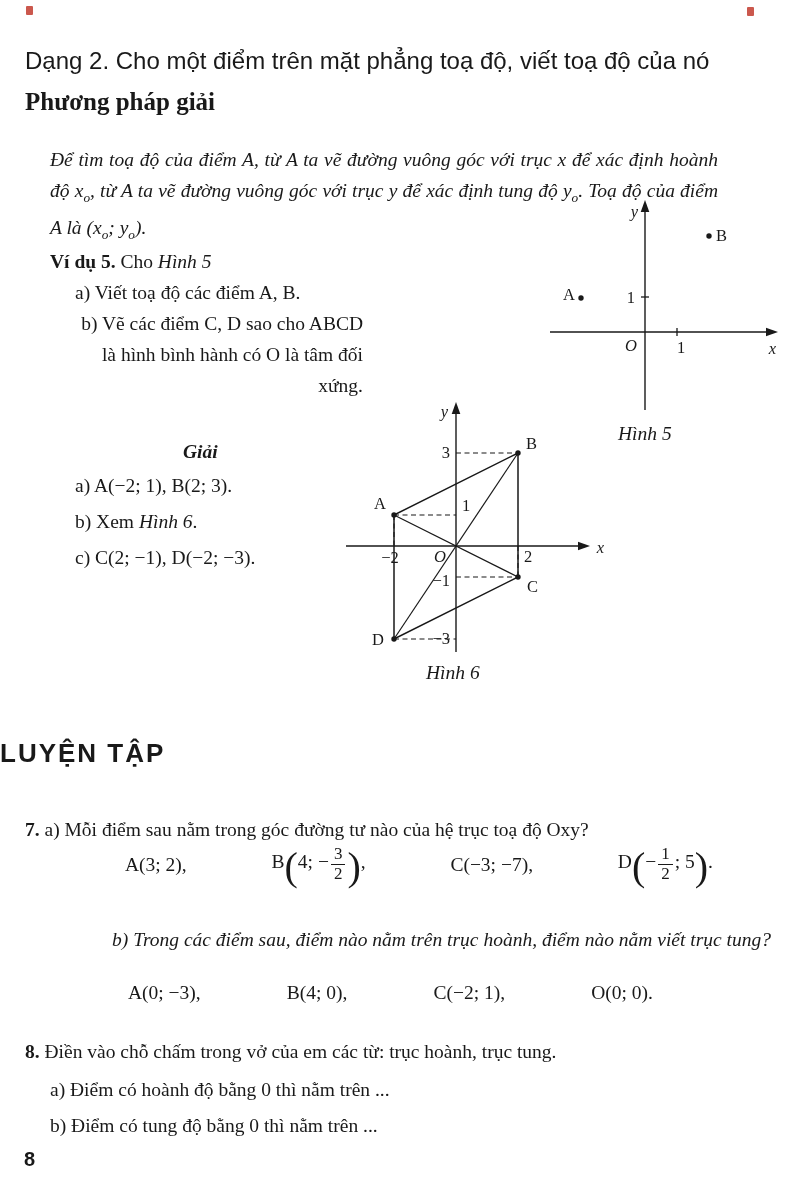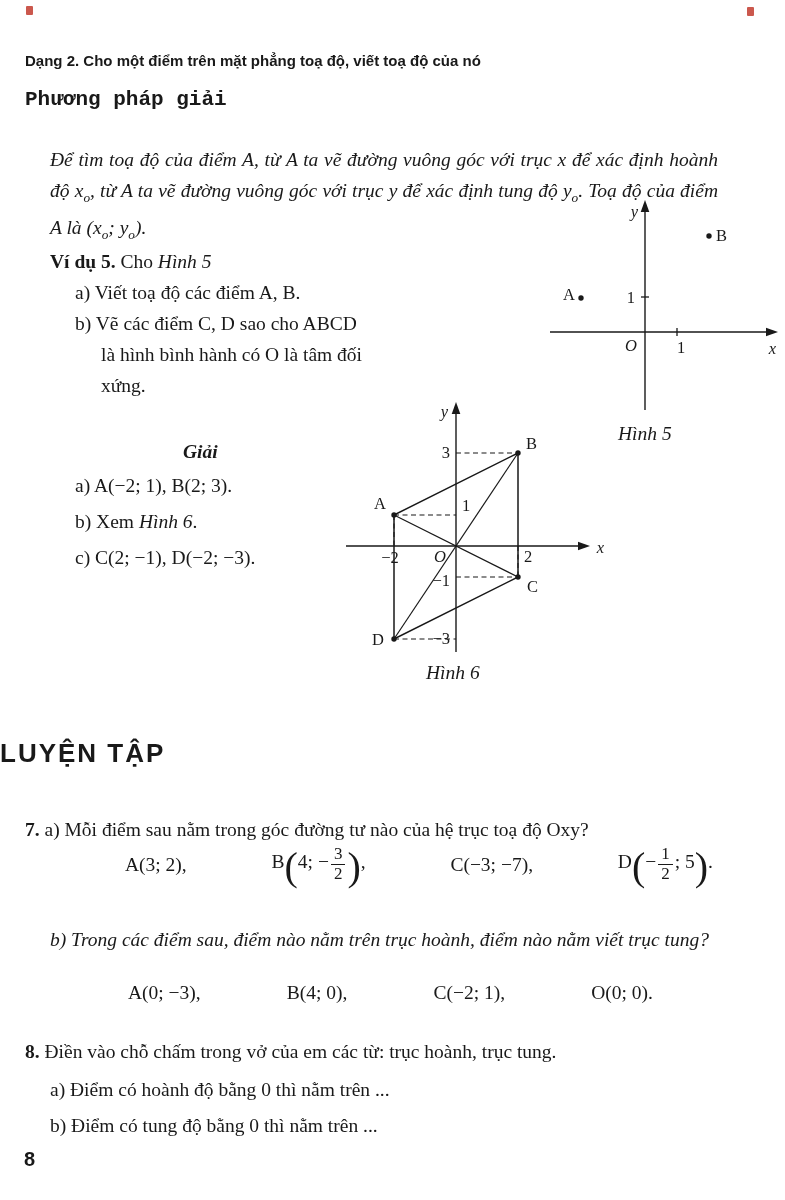--- a/index.html
+++ b/index.html
@@ -1,23 +1,23 @@
 <!DOCTYPE html>
 <html><head>
 <meta charset="utf-8">
 <style>
   html,body{margin:0;padding:0;}
   body{background:#8f8f8f;font-family:"Liberation Serif",serif;}
   .page{position:relative;width:785px;height:1200px;margin:0 auto;background:#ffffff;color:#191919;overflow:hidden;}
   .abs{position:absolute;}
   .body{font-size:19.5px;line-height:31px;}
   .just{text-align:justify;font-style:italic;}
-  .hang{padding-left:26px;text-indent:-26px;}
-  .title{font-family:"Liberation Sans",sans-serif;font-weight:700;font-size:15px;line-height:1.25;margin-top:6px;}
-  .subtitle{font-family:Liberation Mono, monospace;font-weight:700;font-size:21px;}
+  .hang{padding-left:26px;text-indent:-26px;text-align:right;}
+  .title{font-family:"Liberation Sans",sans-serif;font-weight:400;font-size:24px;line-height:1.25;}
+  .subtitle{font-family:Liberation Serif, serif;font-weight:700;font-size:25px;}
   .bi{font-weight:700;font-style:italic;text-align:center;}
   .caption{font-style:italic;font-size:19.5px;}
   .practice-heading{font-family:"Liberation Sans",sans-serif;font-weight:700;font-size:26px;letter-spacing:2px;text-align:left;width:785px;}
   .ptsrow{display:flex;justify-content:space-between;align-items:center;}
   .nowrap{white-space:nowrap;}
   .frac{display:inline-block;vertical-align:-0.6em;text-align:center;font-size:17px;line-height:1.08;margin:0 2px;}
   .frac .num{display:block;border-bottom:1.4px solid #191919;padding:0 3px;}
   .frac .den{display:block;}
   .bigp{font-size:40px;font-weight:400;vertical-align:-0.3em;line-height:0;}
   sub{font-size:0.68em;}

